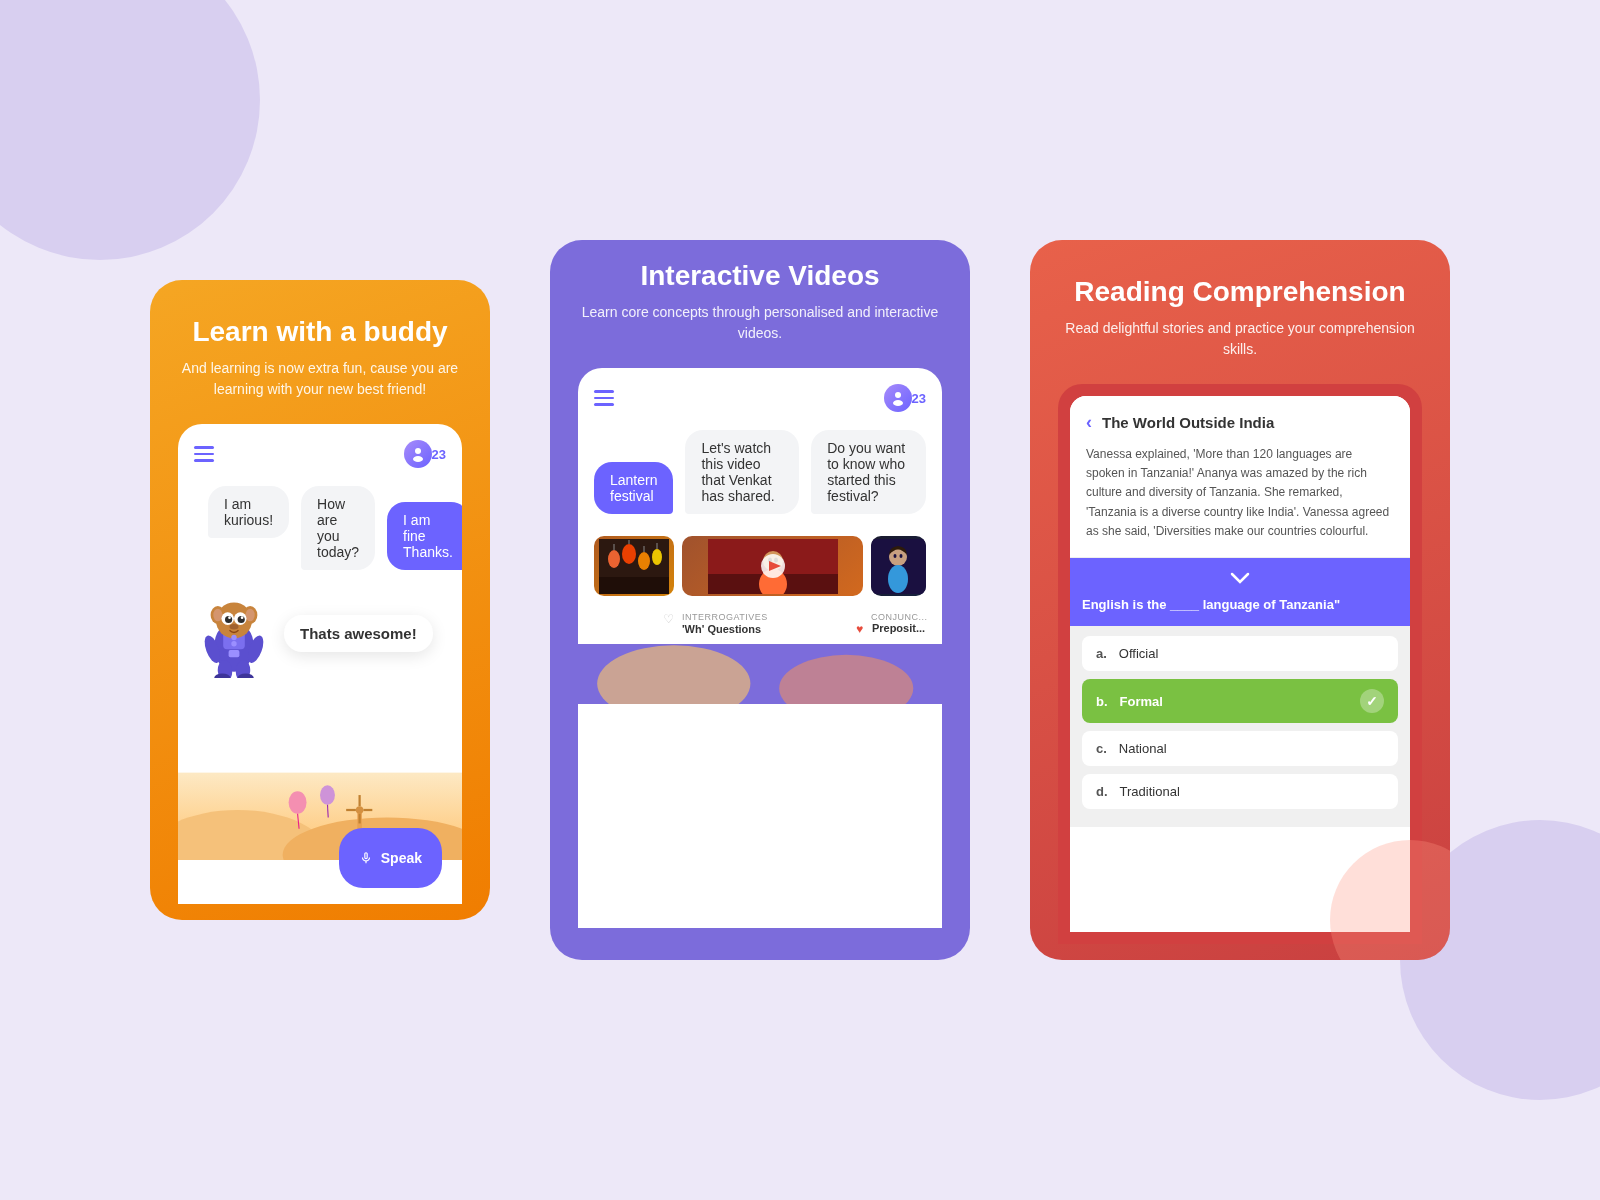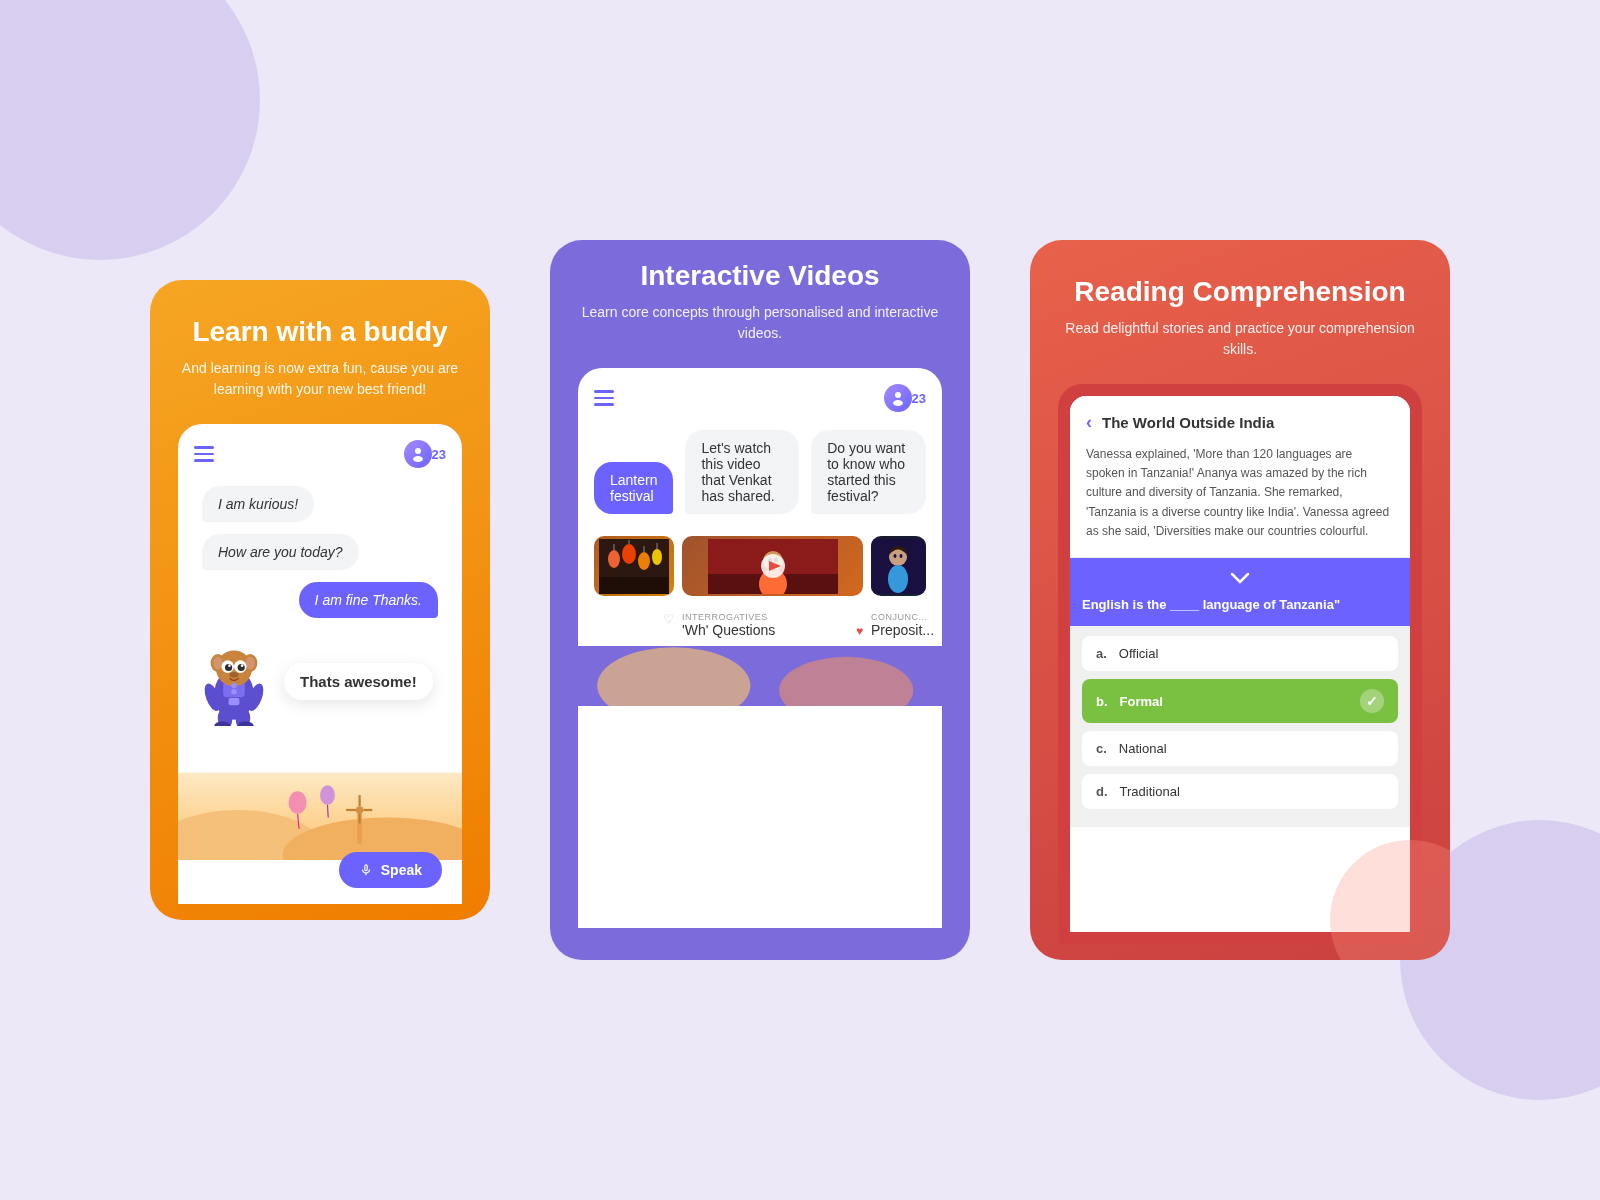--- a/index.html
+++ b/index.html
@@ -113,25 +113,24 @@
       font-size: 12px;
       color: white;
     }
     .badge-number {
       font-size: 13px;
       color: #6c63ff;
       font-weight: 600;
     }
 
     .chat-area {
-      padding: 10px 24px;
-      display: flex;
-      flex-direction: column;
+      padding: 10px 30px;
+      display: flex;
+      flex-direction: row;
       gap: 12px;
-      font-style: italic;
     }
     .chat-bubble-left {
       background: #f3f4f6;
       border-radius: 18px 18px 18px 4px;
       padding: 10px 16px;
       font-size: 14px;
       color: #333;
       align-self: flex-start;
       max-width: 75%;
     }
@@ -168,21 +167,21 @@
     }
 
     .speak-button {
       position: absolute;
       bottom: 16px;
       right: 20px;
       background: #6c63ff;
       color: white;
       border: none;
       border-radius: 24px;
-      padding: 10px 20px;
+      padding: 22px 20px;
       font-size: 14px;
       font-weight: 600;
       display: flex;
       align-items: center;
       gap: 8px;
       cursor: pointer;
     }
 
     
     .card-videos {
@@ -244,23 +243,24 @@
     .video-label-item-2 {
       flex: 1;
     }
     .video-category {
       font-size: 9px;
       color: #999;
       text-transform: uppercase;
       letter-spacing: 0.5px;
     }
     .video-title-text {
-      font-size: 14px;
-      font-weight: 400;
+      font-size: 11px;
+      font-weight: 700;
       color: #333;
+      text-align: center;
     }
     .heart-icon {
       color: #e74c3c;
       font-size: 12px;
       align-self: flex-end;
     }
     .heart-outline {
       color: #ccc;
       font-size: 12px;
       align-self: flex-end;

